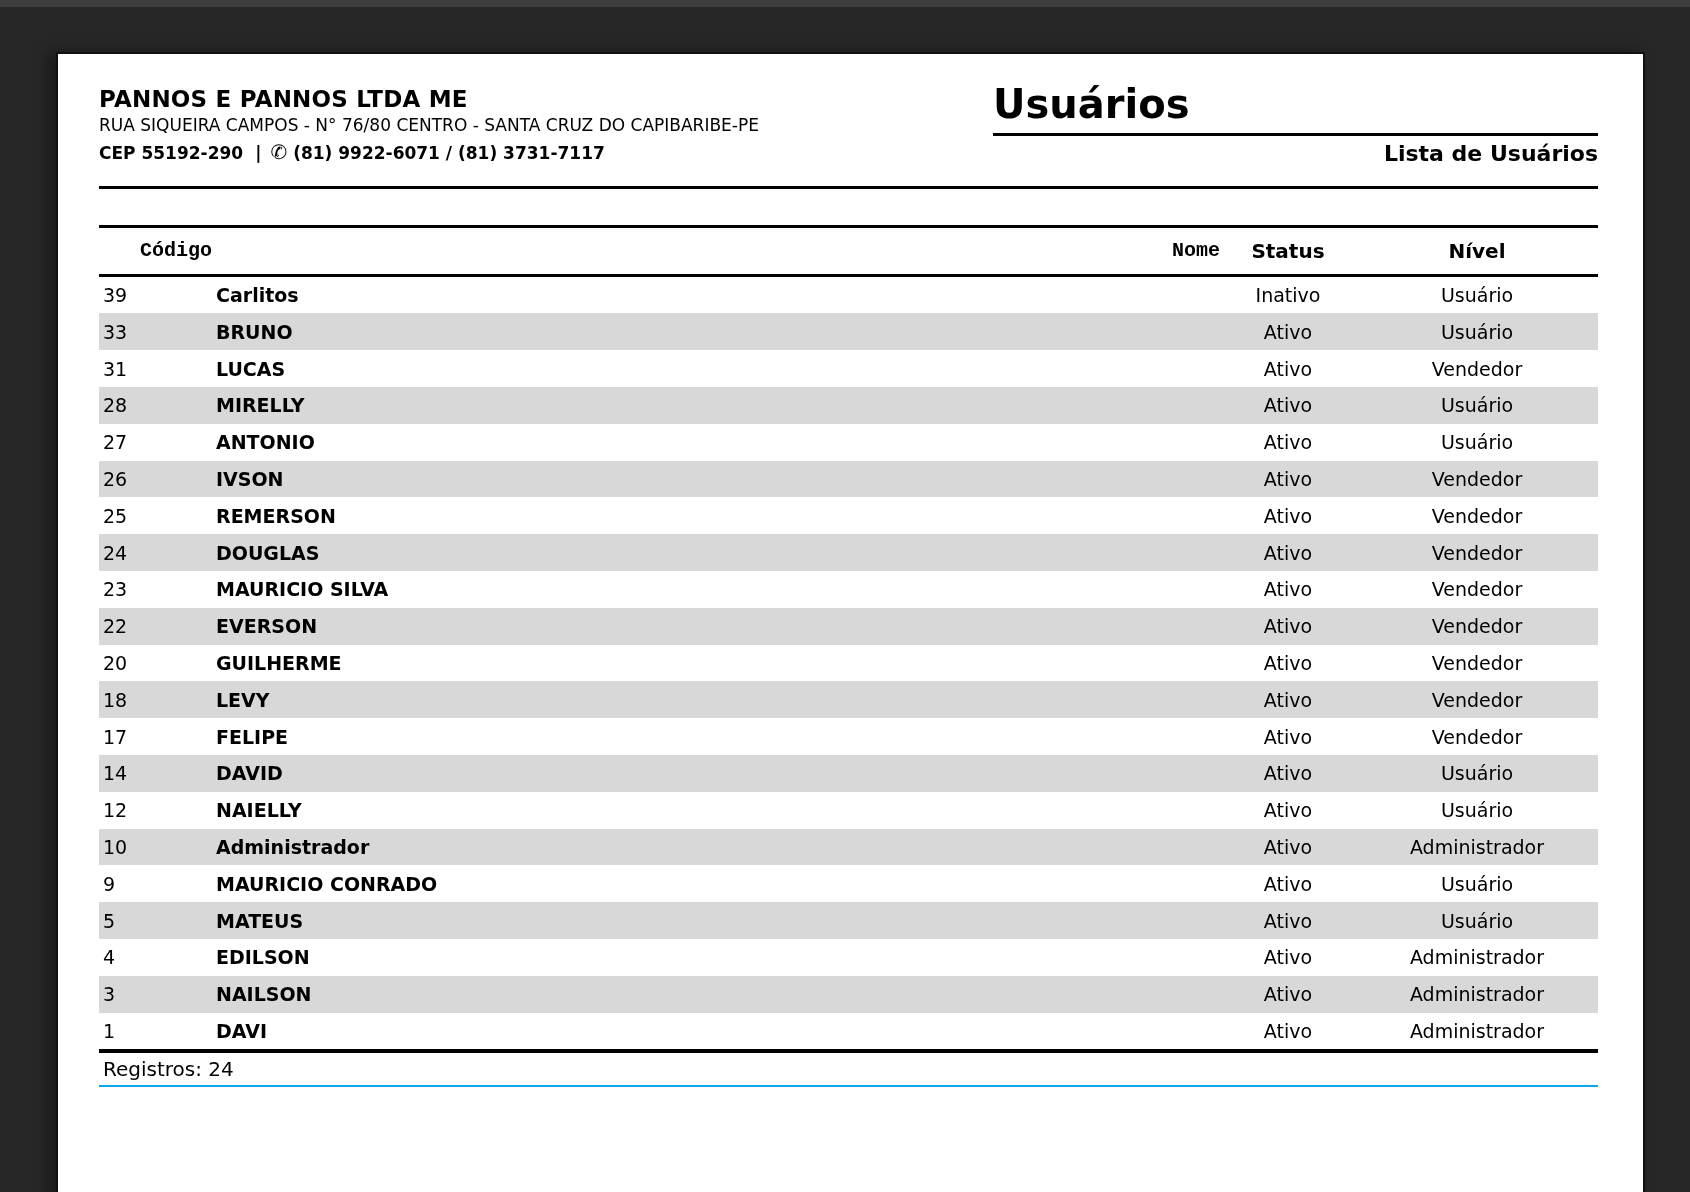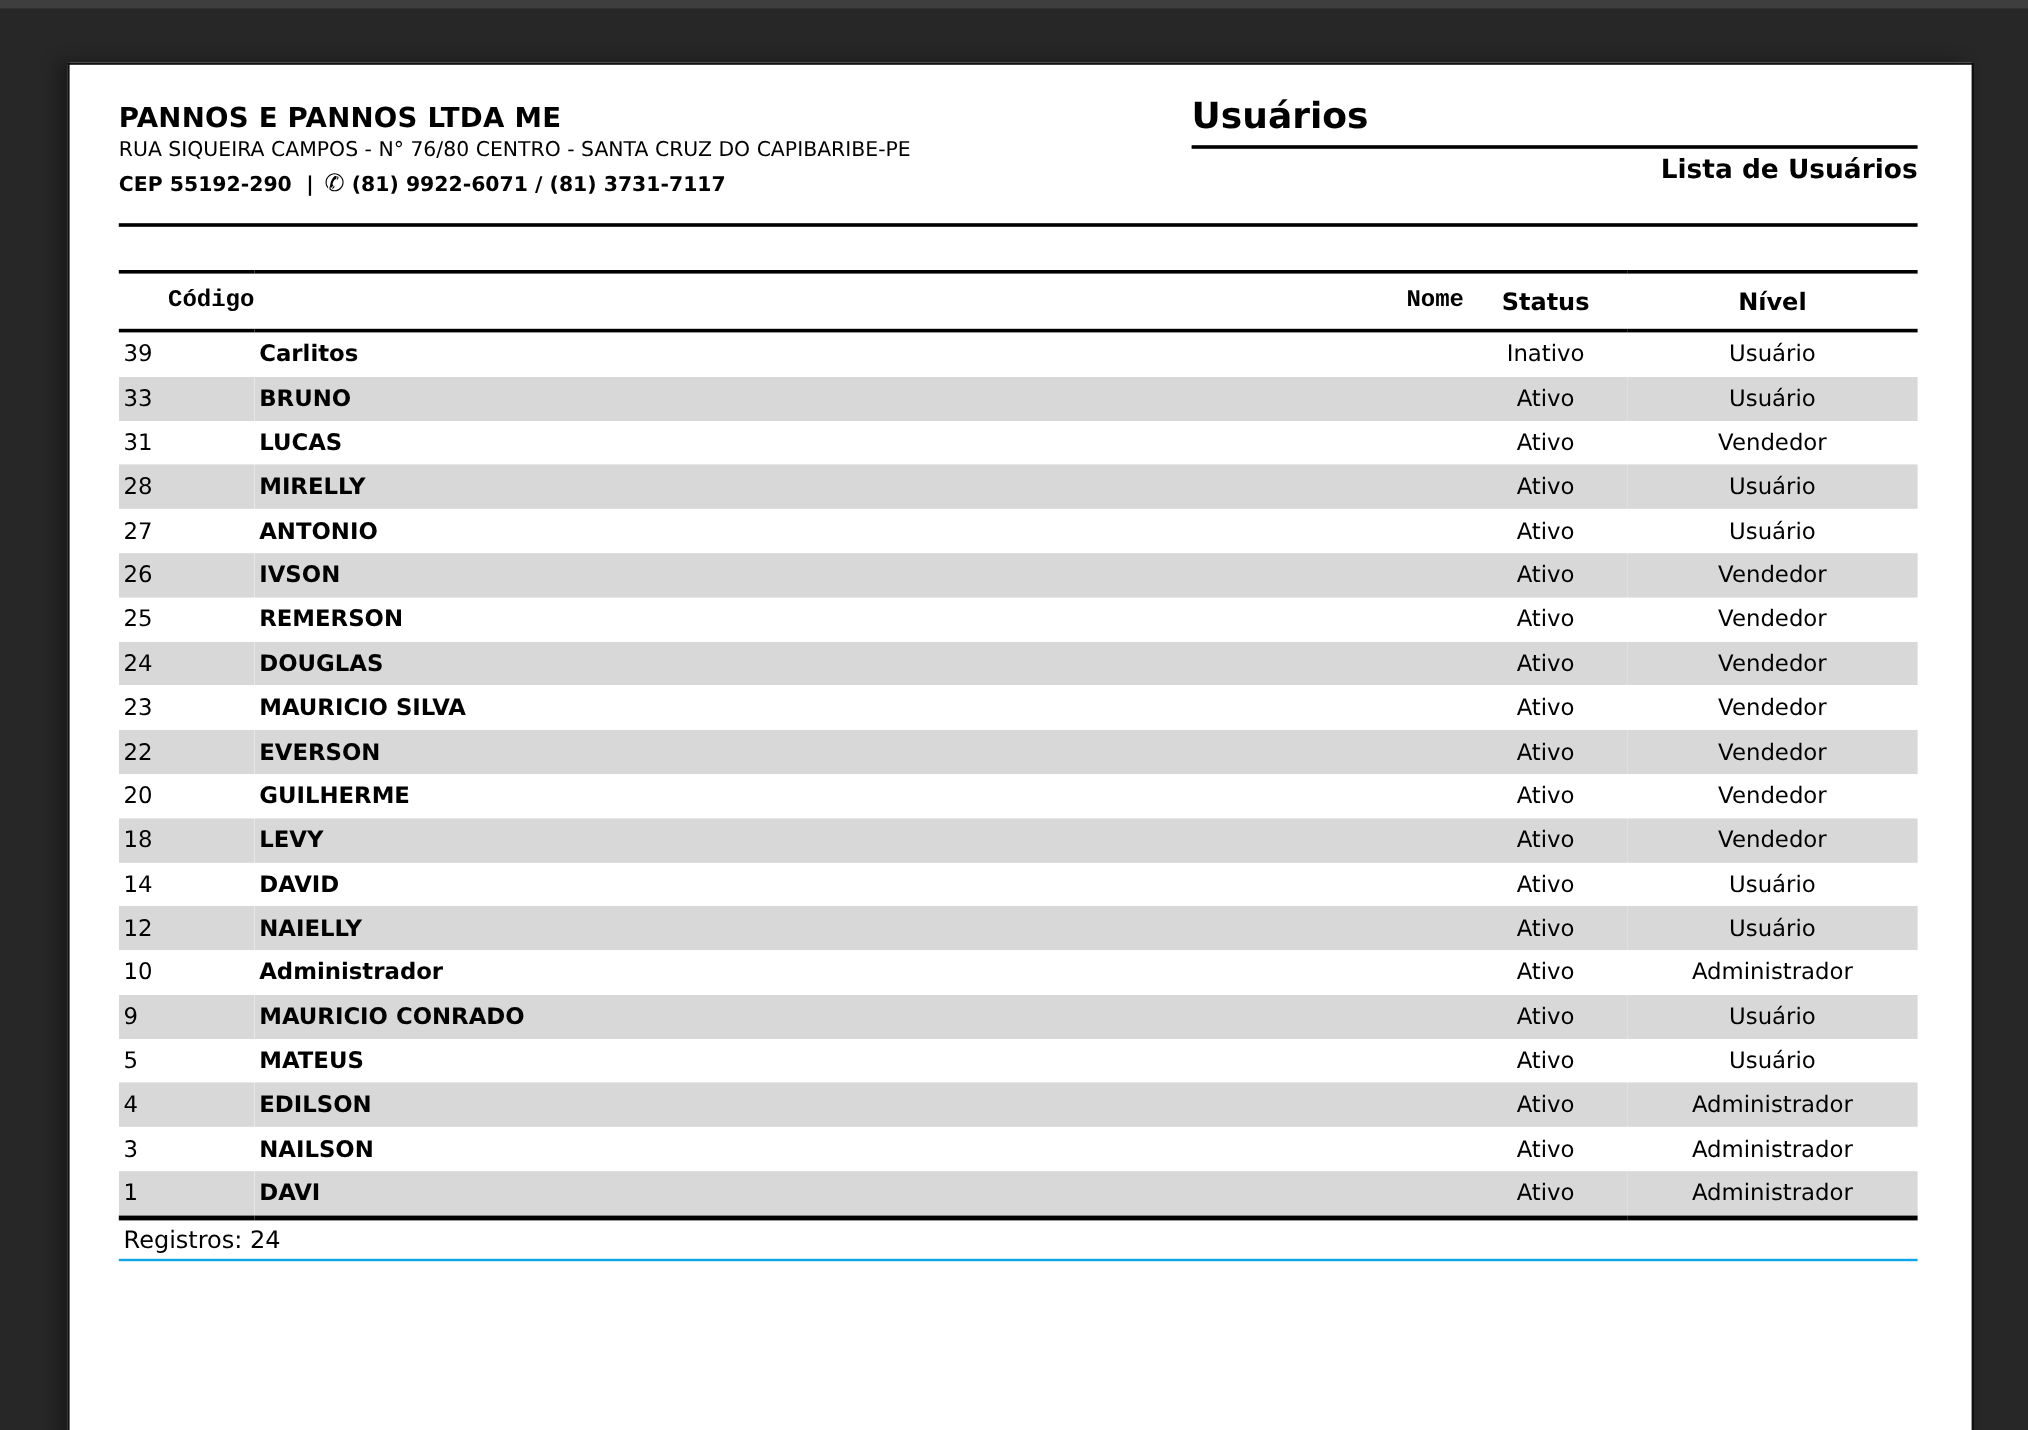--- a/index.html
+++ b/index.html
@@ -59,21 +59,21 @@
   }
   .contact-sep { margin: 0 9px 0 12px; font-weight: bold; }
   .phone-icon { font-weight: normal; font-size: 20px; margin-right: 6px; }
   .title-block {
     position: absolute;
     top: 26px;
     right: 45px;
     width: 605px;
   }
   .report-title {
-    font-size: 30px;
+    font-size: 40px;
     font-weight: bold;
     line-height: 1.2;
     padding-bottom: 5px;
     border-bottom: 3px solid #000;
   }
   .report-subtitle {
     font-size: 22px;
     font-weight: bold;
     text-align: right;
     margin-top: 5px;
@@ -229,20 +229,26 @@
     <td class="cell-status">Ativo</td>
     <td class="cell-nivel">Vendedor</td>
   </tr>
           <tr>
     <td class="cell-codigo">18</td>
     <td class="cell-nome">LEVY</td>
     <td class="cell-status">Ativo</td>
     <td class="cell-nivel">Vendedor</td>
   </tr>
           <tr>
+    <td class="cell-codigo">17</td>
+    <td class="cell-nome">FELIPE</td>
+    <td class="cell-status">Ativo</td>
+    <td class="cell-nivel">Vendedor</td>
+  </tr>
+          <tr>
     <td class="cell-codigo">14</td>
     <td class="cell-nome">DAVID</td>
     <td class="cell-status">Ativo</td>
     <td class="cell-nivel">Usuário</td>
   </tr>
           <tr>
     <td class="cell-codigo">12</td>
     <td class="cell-nome">NAIELLY</td>
     <td class="cell-status">Ativo</td>
     <td class="cell-nivel">Usuário</td>

